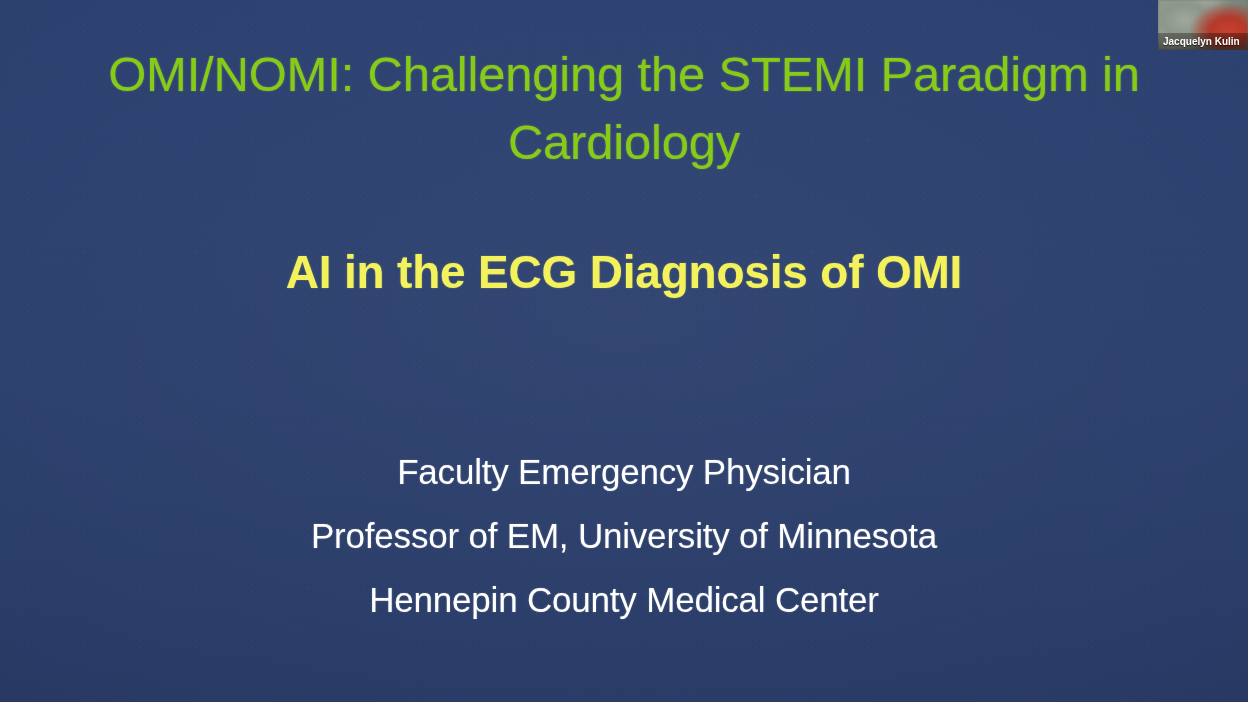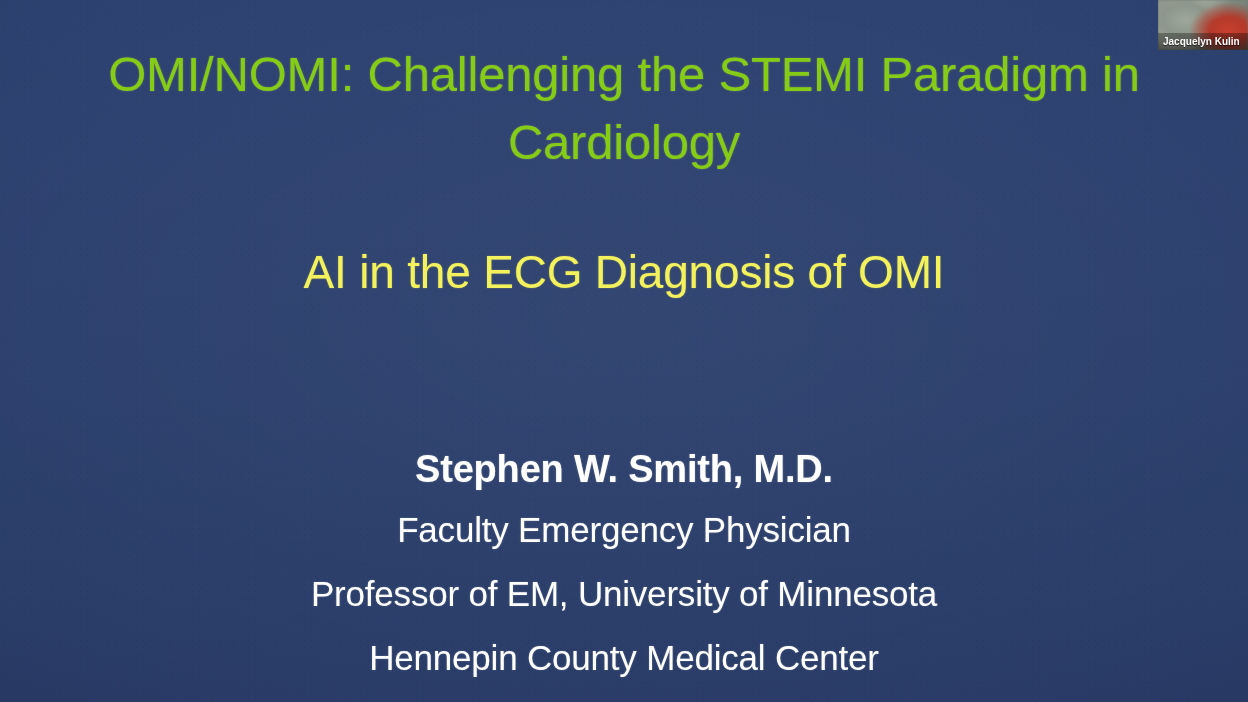--- a/index.html
+++ b/index.html
@@ -60,21 +60,21 @@
   }
 
   .subtitle-block {
     position: absolute;
     top: 242px;
     left: 0;
     right: 0;
     color: #f3f25c;
     font-size: 46px;
     line-height: 60px;
-    font-weight: 400;
+    font-weight: 700;
     letter-spacing: -0.2px;
     text-shadow: 0 0 2px rgba(243,242,92,.35);
   }
 
   .presenter-block {
     position: absolute;
     top: 440px;
     left: 0;
     right: 0;
     color: #ffffff;
@@ -147,21 +147,20 @@
     <div class="title-block">
       <span>OMI/NOMI: Challenging the STEMI Paradigm in</span>
       <span>Cardiology</span>
     </div>
 
     <div class="subtitle-block">
       <span>AI in the ECG Diagnosis of OMI</span>
     </div>
 
     <div class="presenter-block">
-      <div class="presenter-name">Stephen W. Smith, M.D.</div>
       <div class="presenter-line">Faculty Emergency Physician</div>
       <div class="presenter-line">Professor of EM, University of Minnesota</div>
       <div class="presenter-line">Hennepin County Medical Center</div>
     </div>
 
   </div>
 
   <div id="participant-thumb">
     <div id="participant-video"></div>
     <div id="participant-name-bar">

